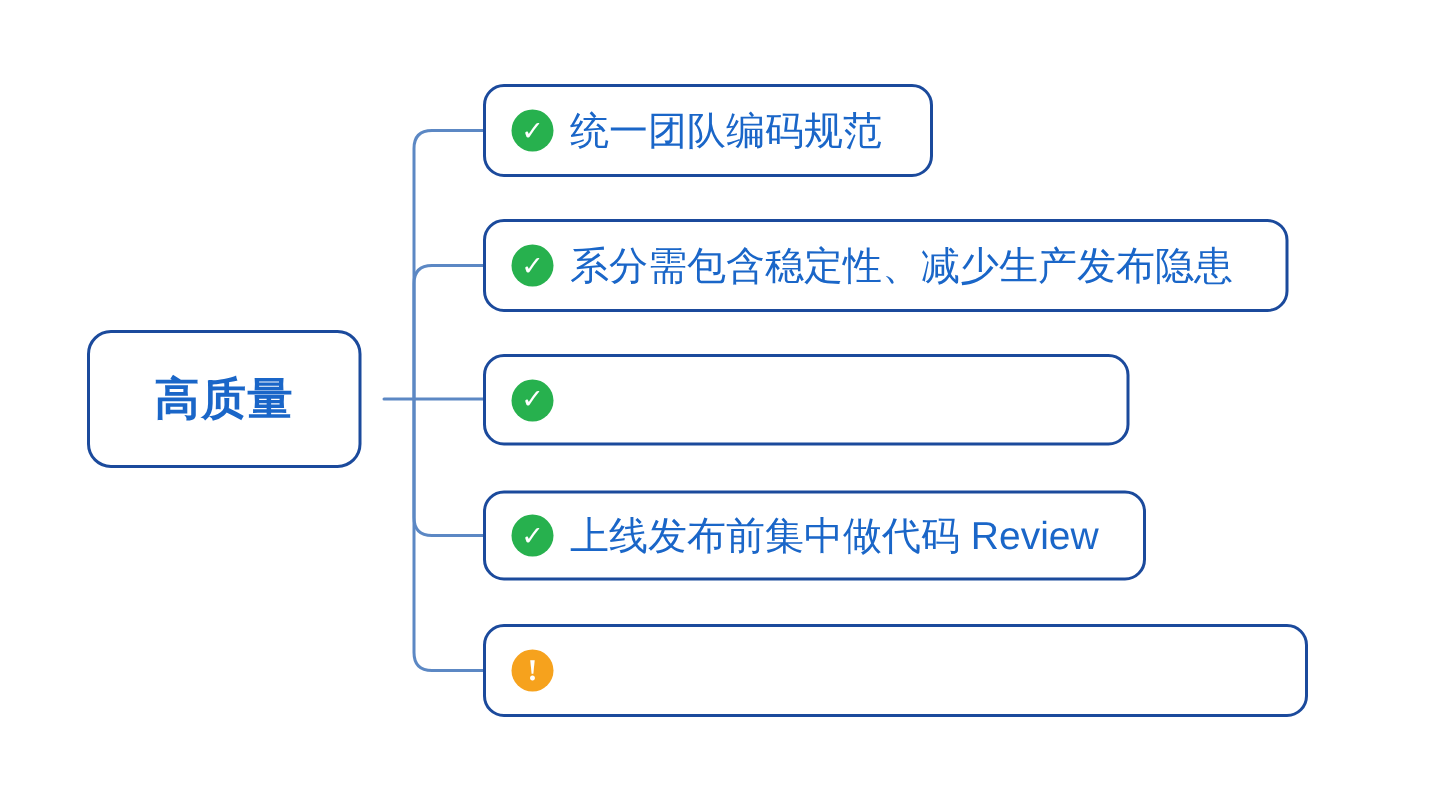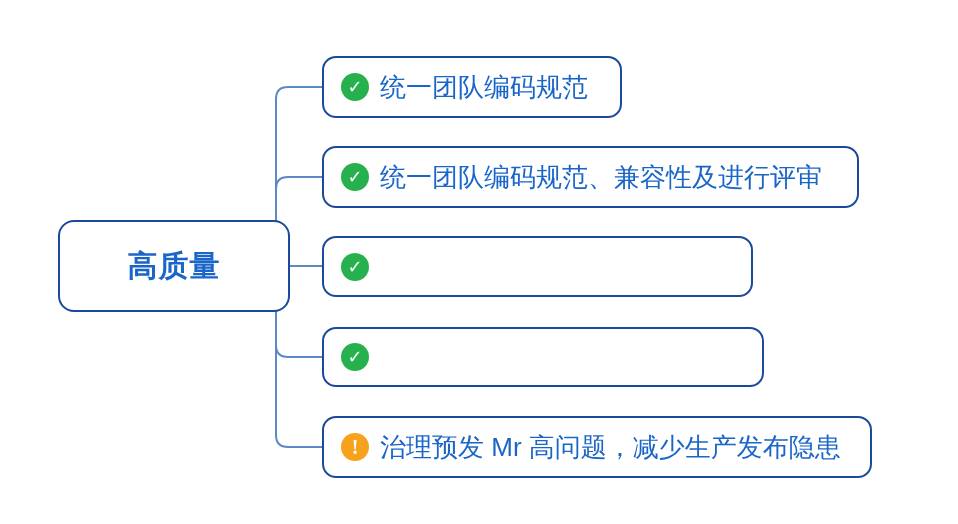--- a/index.html
+++ b/index.html
@@ -39,21 +39,21 @@
     position: absolute;
     background: #ffffff;
     border: 2.5px solid var(--node-border);
     display: flex;
     align-items: center;
     white-space: nowrap;
     overflow: hidden;
   }
   .root-node {
     left: 58px; top: 220px;
-    width: 232px; height: 92px;
+    width: 183px; height: 92px;
     border-radius: 16px;
     justify-content: center;
   }
   .root-label {
     color: var(--node-text);
     font-size: 30px;
     font-weight: 600;
     letter-spacing: 1px;
   }
   .child-node {
@@ -109,29 +109,29 @@
     <span class="root-label">高质量</span>
   </div>
 
   <div class="node child-node n0">
     <span class="icon icon-check">✓</span>
     <span class="child-label">统一团队编码规范</span>
   </div>
 
   <div class="node child-node n1">
     <span class="icon icon-check">✓</span>
-    <span class="child-label">统一团队编码规范、兼容性及进行评审</span>
+    <span class="child-label">系分需包含稳定性、减少生产发布隐患</span>
   </div>
 
   <div class="node child-node n2">
     <span class="icon icon-check">✓</span>
   </div>
 
   <div class="node child-node n3">
     <span class="icon icon-check">✓</span>
+    <span class="child-label">上线发布前集中做代码 Review</span>
   </div>
 
   <div class="node child-node n4">
     <span class="icon icon-warning">!</span>
-    <span class="child-label">治理预发 Mr 高问题，减少生产发布隐患</span>
   </div>
 
 </div>
 
 </body></html>

